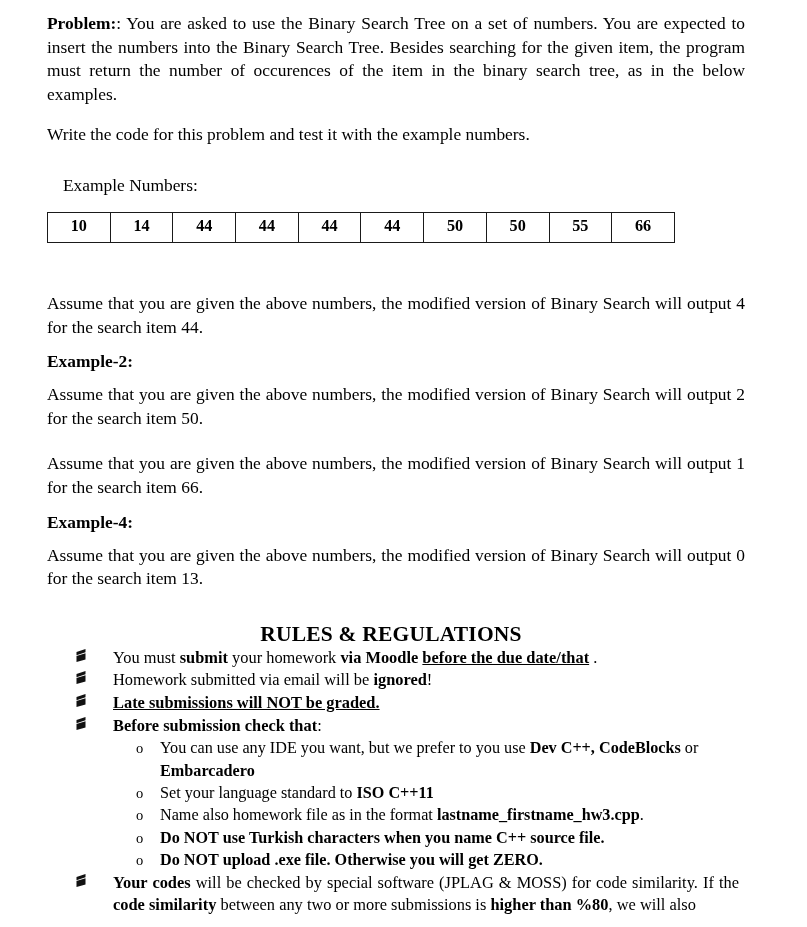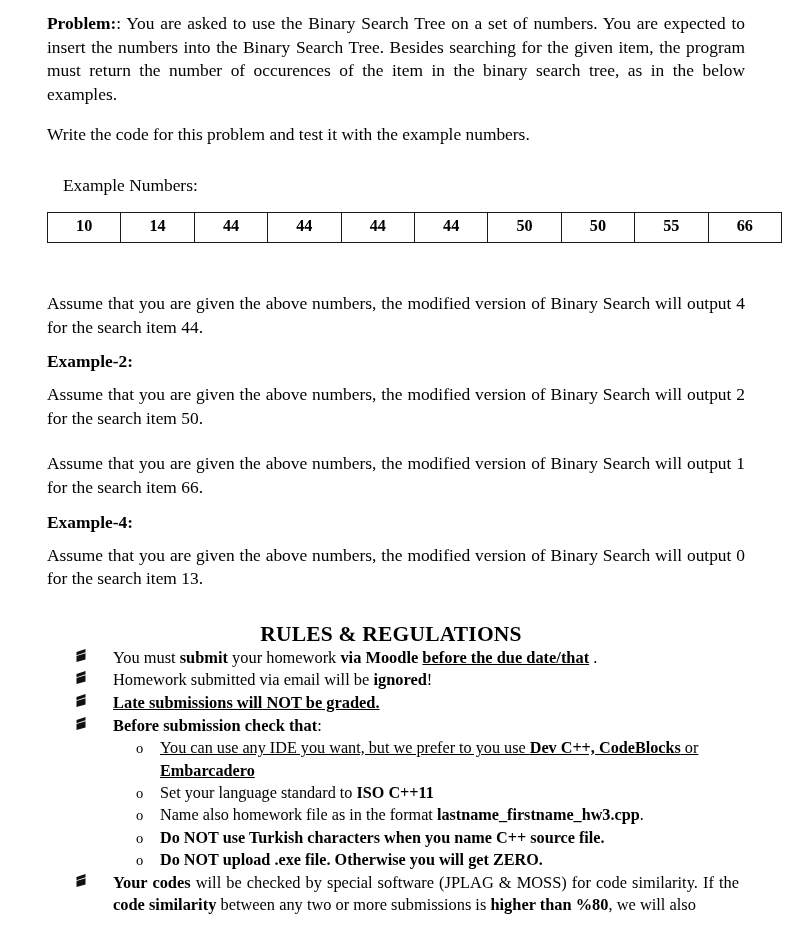--- a/index.html
+++ b/index.html
@@ -39,21 +39,21 @@
 
   .label-line {
     font-size: 17.4px;
     line-height: 22px;
     margin: 16px;
   }
 
   
   .numbers-table {
     border-collapse: collapse;
-    width: 735px;
+    width: 628px;
     table-layout: fixed;
     margin-top: 2px;
   }
   .numbers-table td {
     border: 1.1px solid #1a1a1a;
     height: 27px;
     font-size: 16.2px;
     font-weight: bold;
     text-align: center;
     padding: 0 0 2px 0;
@@ -122,21 +122,21 @@
     margin: 0;
     text-align: left;
   }
   .sub-item .omark {
     position: absolute;
     left: 89px;
     top: 0;
     font-size: 14.5px;
     line-height: 22.4px;
   }
-  .sub-item .cont2 { display: block; text-decoration: underline; }
+  .sub-item .cont2 { display: block; }
 </style>
 </head>
 <body>
 
 <div class="page">
 
   <p class="para"><span class="b">Problem:</span><span>:</span> <span>You are asked to use the Binary Search Tree on a set of numbers. You are expected to insert the numbers into the Binary Search Tree. Besides searching for the given item, the program must return the number of occurences of the item in the binary search tree, as in the below examples.</span></p>
 
   <div class="gap-md"></div>
 

